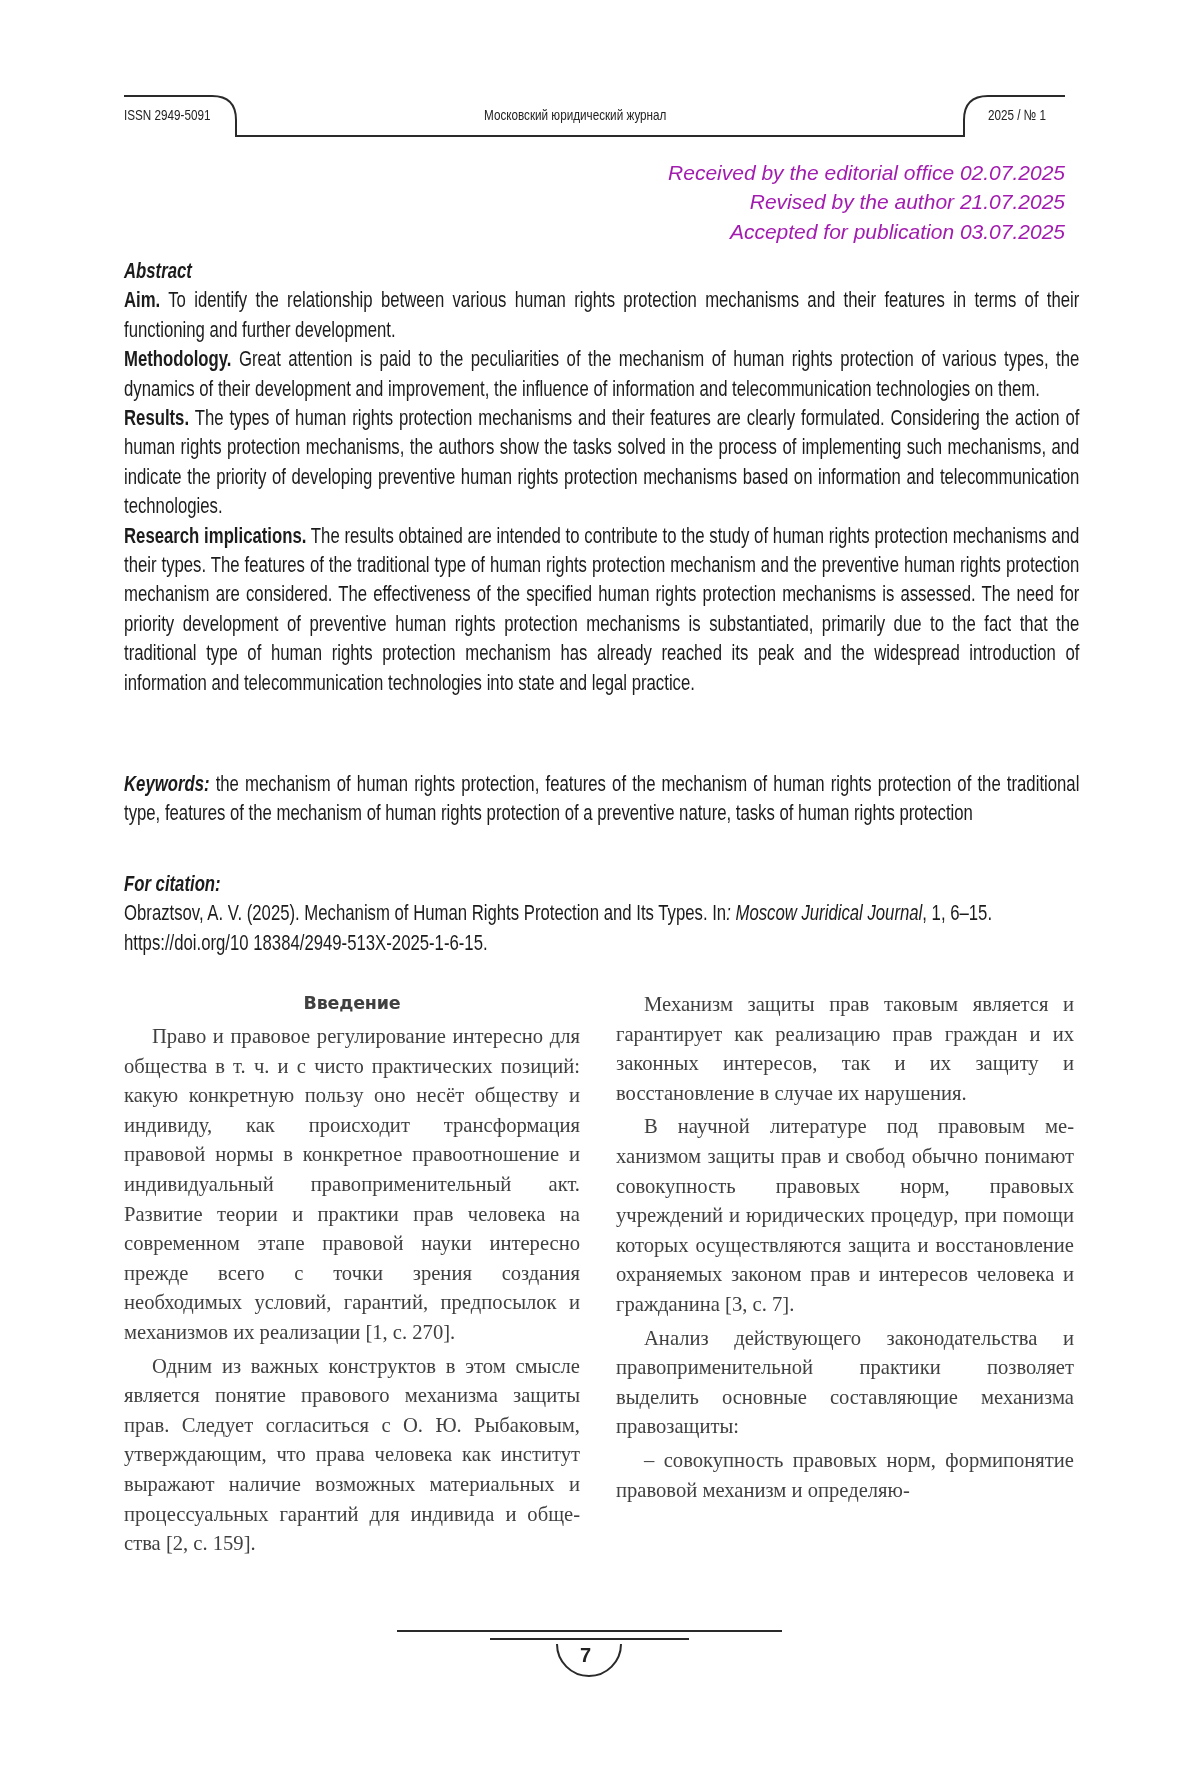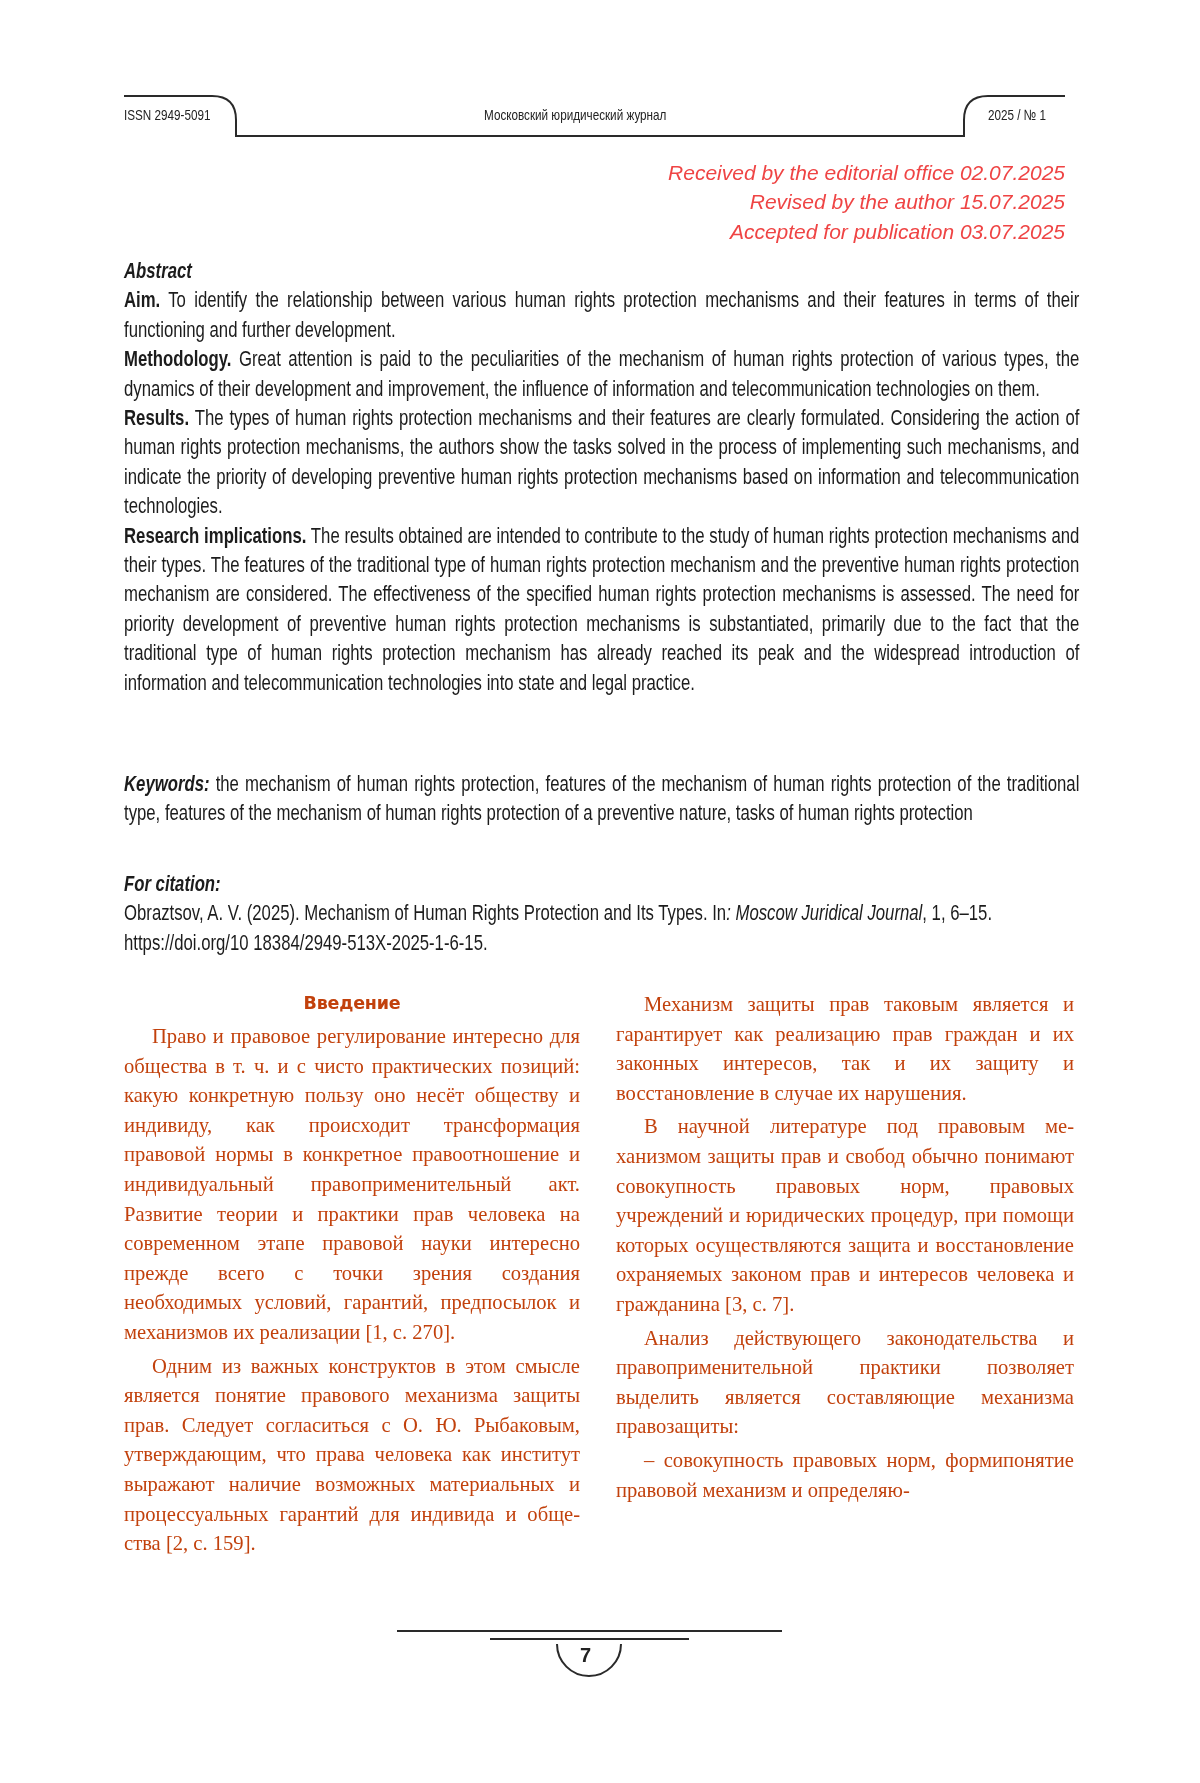--- a/index.html
+++ b/index.html
@@ -10,28 +10,28 @@
   .hdr svg { position: absolute; left: 0; top: 0; }
   .hdr-text { position: absolute; font-family: "Liberation Sans", sans-serif; font-size: 15px; color: #222; white-space: nowrap; transform-origin: left center; transform: scaleX(0.78); }
   .hdr-issn { left: 124px; top: 106px; }
   .hdr-journal { left: 484px; top: 106px; transform: scaleX(0.78); }
   .hdr-issue { left: 988px; top: 106px; }
 
   
   .en { position: absolute; left: 124px; width: 1228px; font-family: "Liberation Sans", sans-serif; font-size: 21.5px; line-height: 29.4px; color: #1c1c1c; transform-origin: left top; transform: scaleX(0.778); text-align: justify; }
   .en b { font-weight: bold; }
   .en i { font-style: italic; }
-  .dates { position: absolute; right: 135px; top: 158px; text-align: right; font-family: "Liberation Sans", sans-serif; font-style: italic; font-size: 21px; line-height: 29.4px; color: #ef4444; }
+  .dates { position: absolute; right: 135px; top: 158px; text-align: right; font-family: "Liberation Sans", sans-serif; font-style: italic; font-size: 21px; line-height: 29.4px; color: #a21caf; }
   .dates div { white-space: nowrap; }
 
   .abs-title { font-weight: bold; font-style: italic; }
   .para { margin: 0; }
 
   
-  .col { position: absolute; width: 456px; font-family: "Liberation Serif", serif; font-size: 20.6px; line-height: 29.6px; color: #c2410c; text-align: justify; hyphens: manual; }
+  .col { position: absolute; width: 456px; font-family: "Liberation Serif", serif; font-size: 20.6px; line-height: 29.6px; color: #404040; text-align: justify; hyphens: manual; }
   .col-left { left: 124px; top: 990px; }
   .col-right { left: 616px; top: 990px; width: 458px; }
   .col p { margin: 0 0 4px 0; text-indent: 28px; }
   .col h2 { margin: 0 0 6px 0; font-family: "DejaVu Sans", sans-serif; font-size: 17.5px; font-weight: bold; text-align: center; line-height: 26px; letter-spacing: -0.2px; }
   .col h2.gap { margin-top: 30px; margin-bottom: 8px; }
 
   
   .ftr { position: absolute; left: 0; top: 1620px; width: 1200px; height: 80px; }
   .ftr svg { position: absolute; left: 0; top: 0; }
   .page-num { position: absolute; left: 580px; top: 24px; font-family: "Liberation Sans", sans-serif; font-weight: bold; font-size: 20px; color: #222; }
@@ -43,21 +43,21 @@
   <svg width="1200" height="150">
     <path d="M124 96 L212 96 Q236 96 236 120 L236 136 L964 136 L964 120 Q964 96 988 96 L1065 96" fill="none" stroke="#2a2a2a" stroke-width="2"></path>
   </svg>
   <div class="hdr-text hdr-issn">ISSN 2949-5091</div>
   <div class="hdr-text hdr-journal">Московский юридический журнал</div>
   <div class="hdr-text hdr-issue">2025 / № 1</div>
 </div>
 
 <div class="dates">
   <div>Received by the editorial office 02.07.2025</div>
-  <div>Revised by the author 15.07.2025</div>
+  <div>Revised by the author 21.07.2025</div>
   <div>Accepted for publication 03.07.2025</div>
 </div>
 
 <div class="en" style="top:257px;">
   <div class="abs-title">Abstract</div>
   <p class="para"><b>Aim.</b><span> To identify the relationship between various human rights protection mechanisms and their features in terms of their functioning and further development.</span></p>
   <p class="para"><b>Methodology.</b><span> Great attention is paid to the peculiarities of the mechanism of human rights protection of various types, the dynamics of their development and improvement, the influence of information and telecommunication technologies on them.</span></p>
   <p class="para"><b>Results.</b><span> The types of human rights protection mechanisms and their features are clearly formulated. Considering the action of human rights protection mechanisms, the authors show the tasks solved in the process of implementing such mechanisms, and indicate the priority of developing preventive human rights protection mechanisms based on information and telecommunication technologies.</span></p>
   <p class="para"><b>Research implications.</b><span> The results obtained are intended to contribute to the study of human rights protection mechanisms and their types. The features of the traditional type of human rights protection mechanism and the preventive human rights protection mechanism are considered. The effectiveness of the specified human rights protection mechanisms is assessed. The need for priority development of preventive human rights protection mechanisms is substantiated, primarily due to the fact that the traditional type of human rights protection mechanism has already reached its peak and the widespread introduction of information and telecommunication technologies into state and legal practice.</span></p>
 </div>
@@ -75,21 +75,21 @@
 
 <div class="col col-left">
   <h2>Введение</h2>
   <p>Право и правовое регулирование интерес­но для общества в т. ч. и с чисто практиче­ских позиций: какую конкретную пользу оно несёт обществу и индивиду, как происходит трансформация правовой нормы в конкрет­ное правоотношение и индивидуальный правоприменительный акт. Развитие теории и практики прав человека на современном этапе правовой науки интересно прежде все­го с точки зрения создания необходимых ус­ловий, гарантий, предпосылок и механизмов их реализации [1, с. 270].</p>
   <p>Одним из важных конструктов в этом смысле является понятие правового меха­низма защиты прав. Следует согласиться с О. Ю. Рыбаковым, утверждающим, что права человека как институт выражают на­личие возможных материальных и процес­суальных гарантий для индивида и обще­ства [2, с. 159].</p>
 </div>
 
 <div class="col col-right">
   <p>Механизм защиты прав таковым является и гарантирует как реализацию прав граждан и их законных интересов, так и их защиту и восстановление в случае их нарушения.</p>
   <p>В научной литературе под правовым ме­ханизмом защиты прав и свобод обычно понимают совокупность правовых норм, правовых учреждений и юридических процедур, при помощи которых осущест­вляются защита и восстановление охраня­емых законом прав и интересов человека и гражданина [3, с. 7].</p>
-  <p>Анализ действующего законодательства и правоприменительной практики позво­ляет выделить является составляющие механизма правозащиты:</p>
+  <p>Анализ действующего законодательства и правоприменительной практики позво­ляет выделить основные составляющие механизма правозащиты:</p>
   <p>– совокупность правовых норм, форми­понятие правовой механизм и определяю-</p>
 </div>
 
 <div class="ftr">
   <svg width="1200" height="80">
     <line x1="397" y1="11" x2="782" y2="11" stroke="#2a2a2a" stroke-width="2"></line>
     <line x1="490" y1="19" x2="689" y2="19" stroke="#2a2a2a" stroke-width="2"></line>
     <path d="M557 24 A32 32 0 0 0 621 24" fill="none" stroke="#2a2a2a" stroke-width="2"></path>
   </svg>
   <div class="page-num">7</div>

